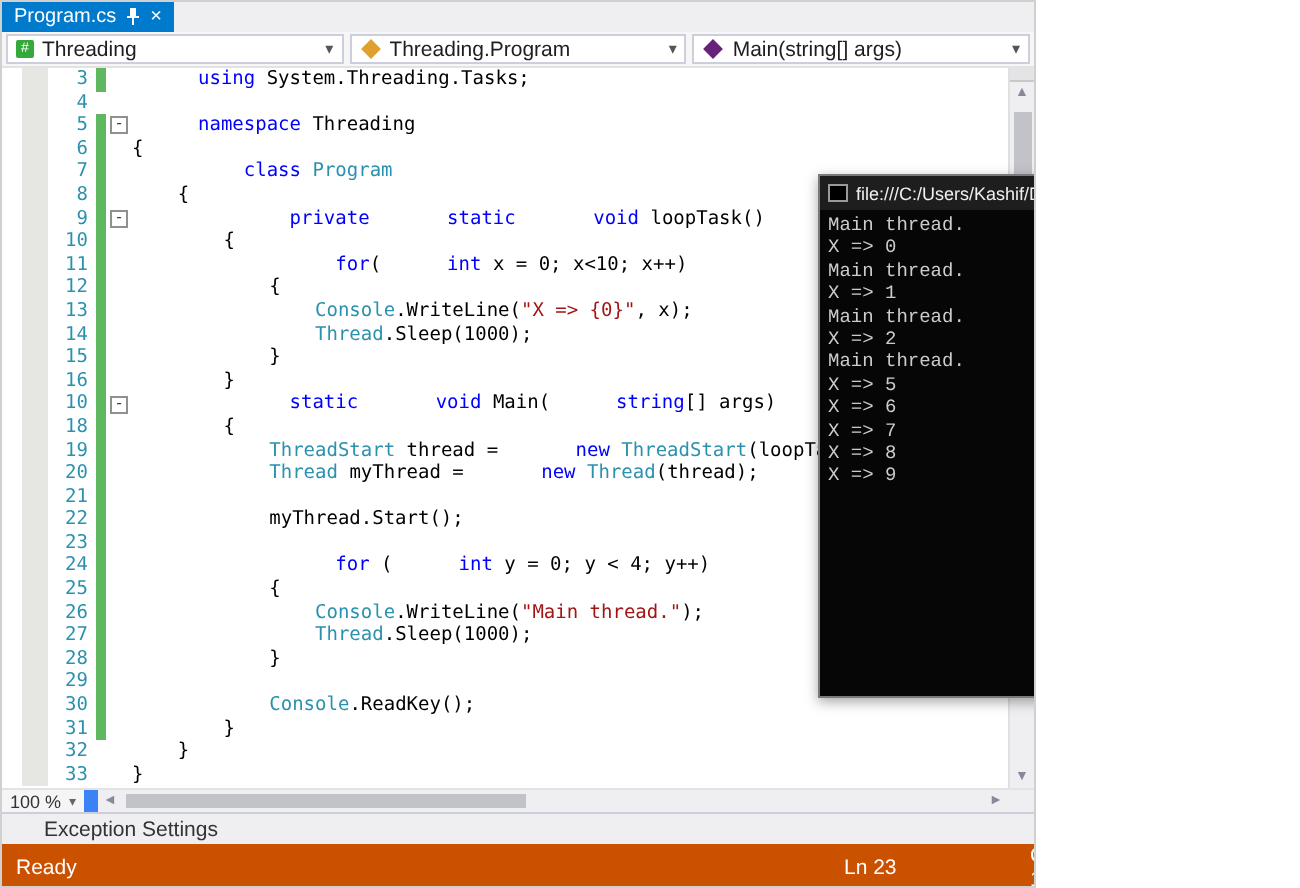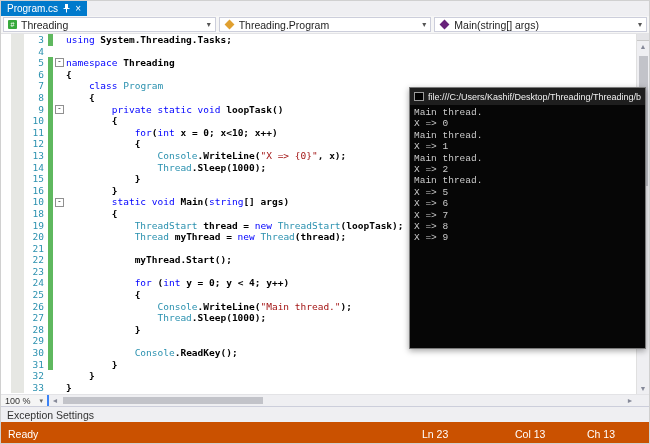--- a/index.html
+++ b/index.html
@@ -1,17 +1,17 @@
 <!DOCTYPE html>
 <html><head>
 <meta charset="utf-8">
 <style>
   * { margin:0; padding:0; box-sizing:border-box; }
   body { font-family:"Liberation Sans", sans-serif; }
-  .vs { position:relative; width:650px; height:444px; background:#fff; overflow:hidden; border:1px solid #d0d0d0; }
+  .vs { position:relative; width:518px; height:444px; background:#fff; overflow:hidden; border:1px solid #d0d0d0; }
 
   
   .tabbar { height:15px; background:#EFEFF2; display:flex; align-items:stretch; }
   .tab { background:#007ACC; color:#fff; display:flex; align-items:center; padding:0 6px; font-size:10px; gap:5px; cursor:default; }
   .tab-label { white-space:nowrap; }
   .pin { display:flex; align-items:center; }
   .close { font-size:10px; line-height:10px; cursor:pointer; }
 
   
   .navbar { height:18px; background:#F6F6F6; display:flex; align-items:center; padding:1px 2px; gap:3px; border-bottom:1px solid #E3E3E6; }
@@ -27,50 +27,50 @@
   .lines { position:absolute; left:0; top:0; right:13px; bottom:0; }
   .crow { display:flex; height:11.6px; line-height:11.6px; font-family:"DejaVu Sans Mono", monospace; font-size:9.5px; }
   .m-space { width:10px; flex:0 0 auto; background:#fff; }
   .m-break { width:13px; flex:0 0 auto; background:#E6E7E3; }
   .m-num { width:24px; flex:0 0 auto; text-align:right; padding-right:4px; color:#2B91AF; }
   .m-chg { width:5px; flex:0 0 auto; }
   .chg-on { background:#5FB85F; }
   .m-fold { width:13px; flex:0 0 auto; display:flex; align-items:center; justify-content:center; }
   .foldbox { width:9px; height:9px; border:1px solid #909090; background:#fff; font-size:8px; line-height:6px; text-align:center; color:#404040; cursor:pointer; }
   .m-code { flex:1; white-space:pre; overflow:hidden; color:#000; }
-  .tk-kw { color:#0000FF; }
+  .tk-kw { color:#0000FF;margin-left:33px; }
   .tk-ty { color:#2B91AF; }
   .tk-str { color:#A31515; }
-  .tk-pl { color:#000000;font-weight:bold; }
+  .tk-pl { color:#000000; }
 
   .vscroll { position:absolute; right:0; top:0; bottom:0; width:13px; background:#EFEFF2; border-left:1px solid #E0E0E0; z-index:1; }
   .split { height:7px; border-bottom:1px solid #C8C8C8; background:#E4E4E7; cursor:row-resize; }
   .varr { height:11px; text-align:center; font-size:7px; color:#868999; line-height:11px; cursor:pointer; }
   .varr.down { position:absolute; bottom:0; left:0; right:0; }
   .vthumb { position:absolute; top:22px; left:2px; width:9px; height:130px; background:#C2C3C9; cursor:grab; }
 
   
   .console { position:absolute; left:408px; top:53px; width:237px; height:262px; border:1px solid #7A7A7A; background:#060606; z-index:5; box-shadow:0 2px 6px rgba(0,0,0,.35); }
   .con-title { height:17px; background:#1E1E1E; display:flex; align-items:center; gap:4px; padding:0 4px; cursor:move; }
   .con-icon { width:10px; height:9px; background:#000; border:1px solid #9a9a9a; flex:0 0 auto; }
   .con-title-text { color:#F0F0F0; font-size:9px; white-space:nowrap; overflow:hidden; flex:1; }
   .con-body { padding:2px 4px; }
   .con-line { color:#CCCCCC; font-family:Liberation Mono, monospace; font-size:9.5px; line-height:11.4px; white-space:pre; }
 
   
   .bottombar { height:12px; background:#F5F5F5; display:flex; align-items:stretch; border-top:1px solid #E3E3E6; }
-  .zoom { width:48px; display:flex; align-items:center; justify-content:space-between; padding:0 4px; font-size:9px; color:#333; border-right:2px solid #3b82f6; cursor:pointer; }
+  .zoom { width:48px; display:flex; align-items:center; justify-content:space-between; padding:0 4px; font-size:9px; color:#333; border-right:7px solid #3b82f6; cursor:pointer; }
   .zoom .chev { font-size:7px; color:#666; }
   .hscroll { flex:1; position:relative; background:#EFEFF2; display:flex; align-items:center; }
   .harr { width:12px; text-align:center; font-size:7px; color:#868999; cursor:pointer; }
   .harr.right { position:absolute; right:13px; }
   .hthumb { position:absolute; left:14px; width:200px; top:2px; bottom:2px; background:#C2C3C9; cursor:grab; }
 
   
-  .panelbar { height:16px; background:#EFEFF2; border-top:1px solid #CCCEDB; display:flex; align-items:center; padding:0 6px; font-size:10.5px; color:#333; cursor:pointer; }
+  .panelbar { height:16px; background:#EFEFF2; border-top:1px solid #CCCEDB; display:flex; align-items:center; padding:0 21px; font-size:10.5px; color:#333; cursor:pointer; }
   .statusbar { position:relative; height:23px; background:#CA5100; color:#fff; font-size:10.5px; display:flex; align-items:center; }
   .st-ready { position:absolute; left:7px; }
   .st-ln { position:absolute; left:421px; }
   .st-col { position:absolute; left:514px; }
   .st-ch { position:absolute; left:586px; }
 </style>
 </head>
 <body>
 
 <div class="vs">

